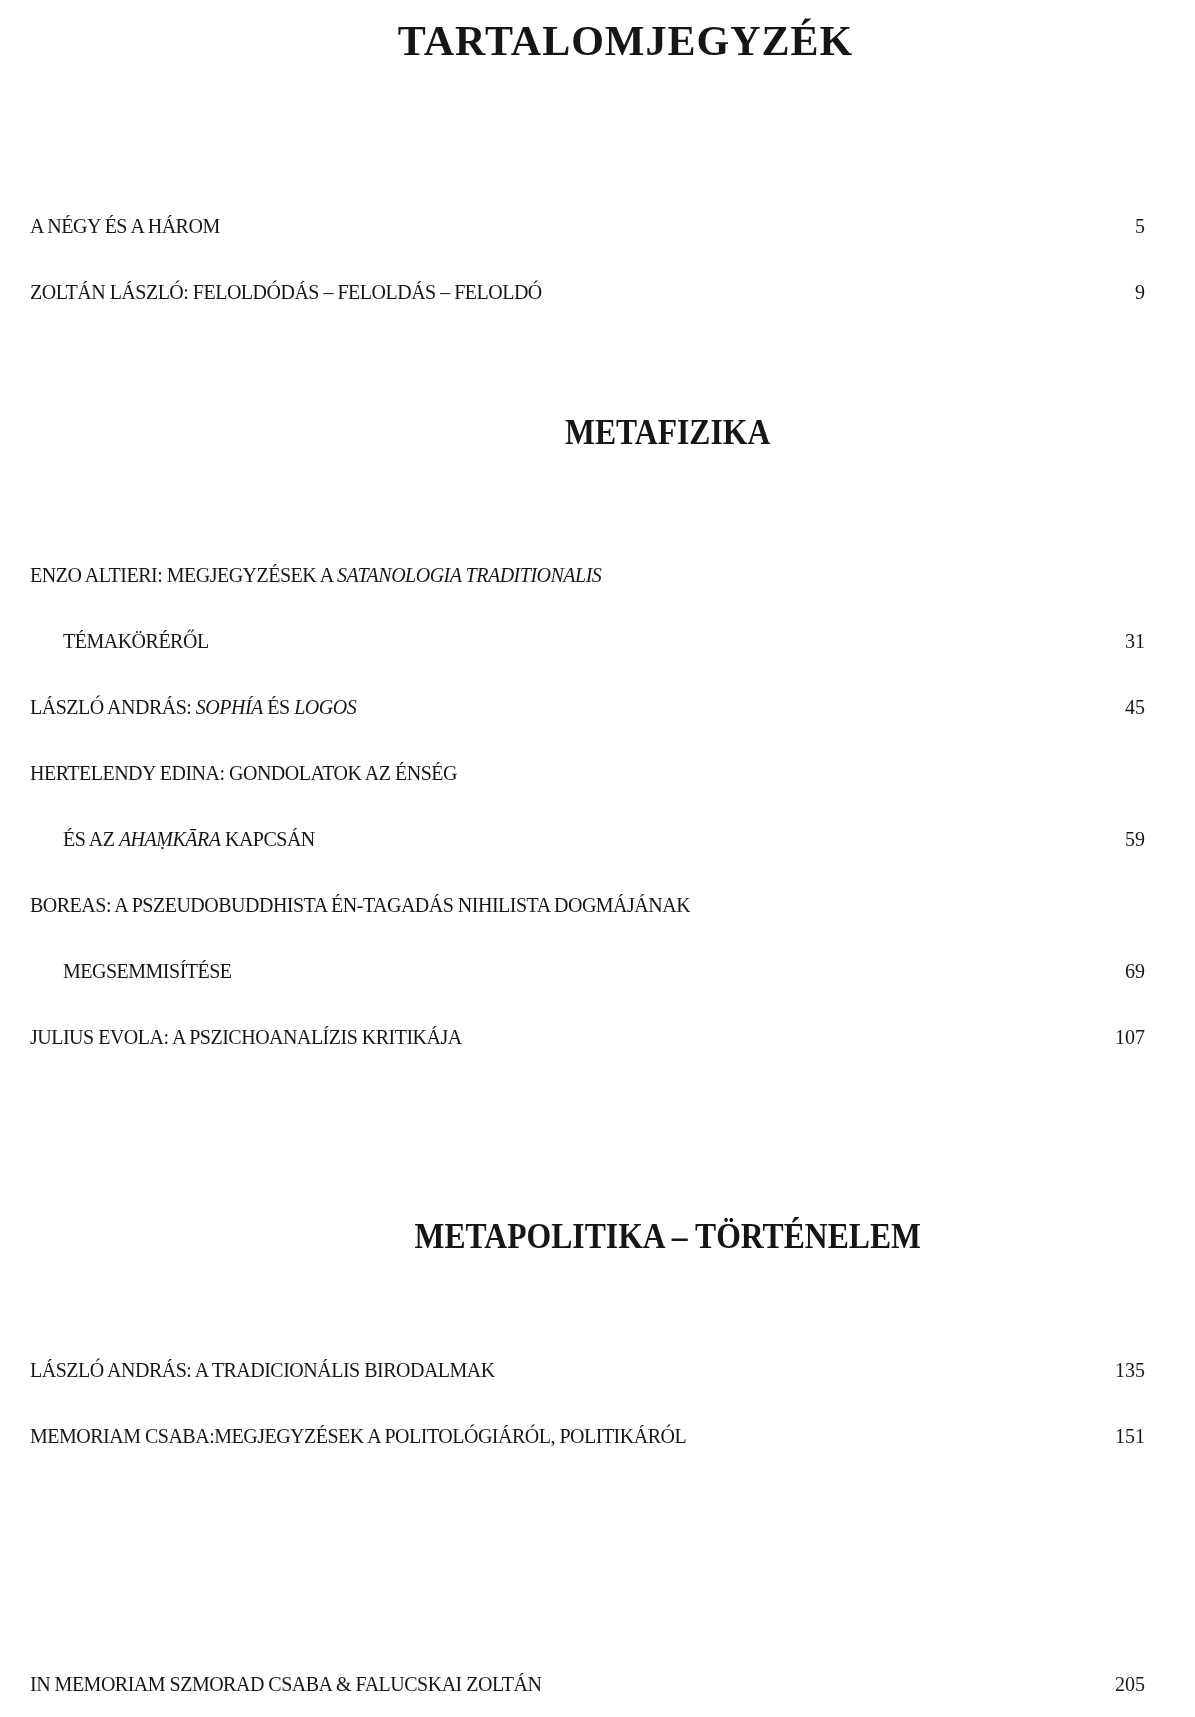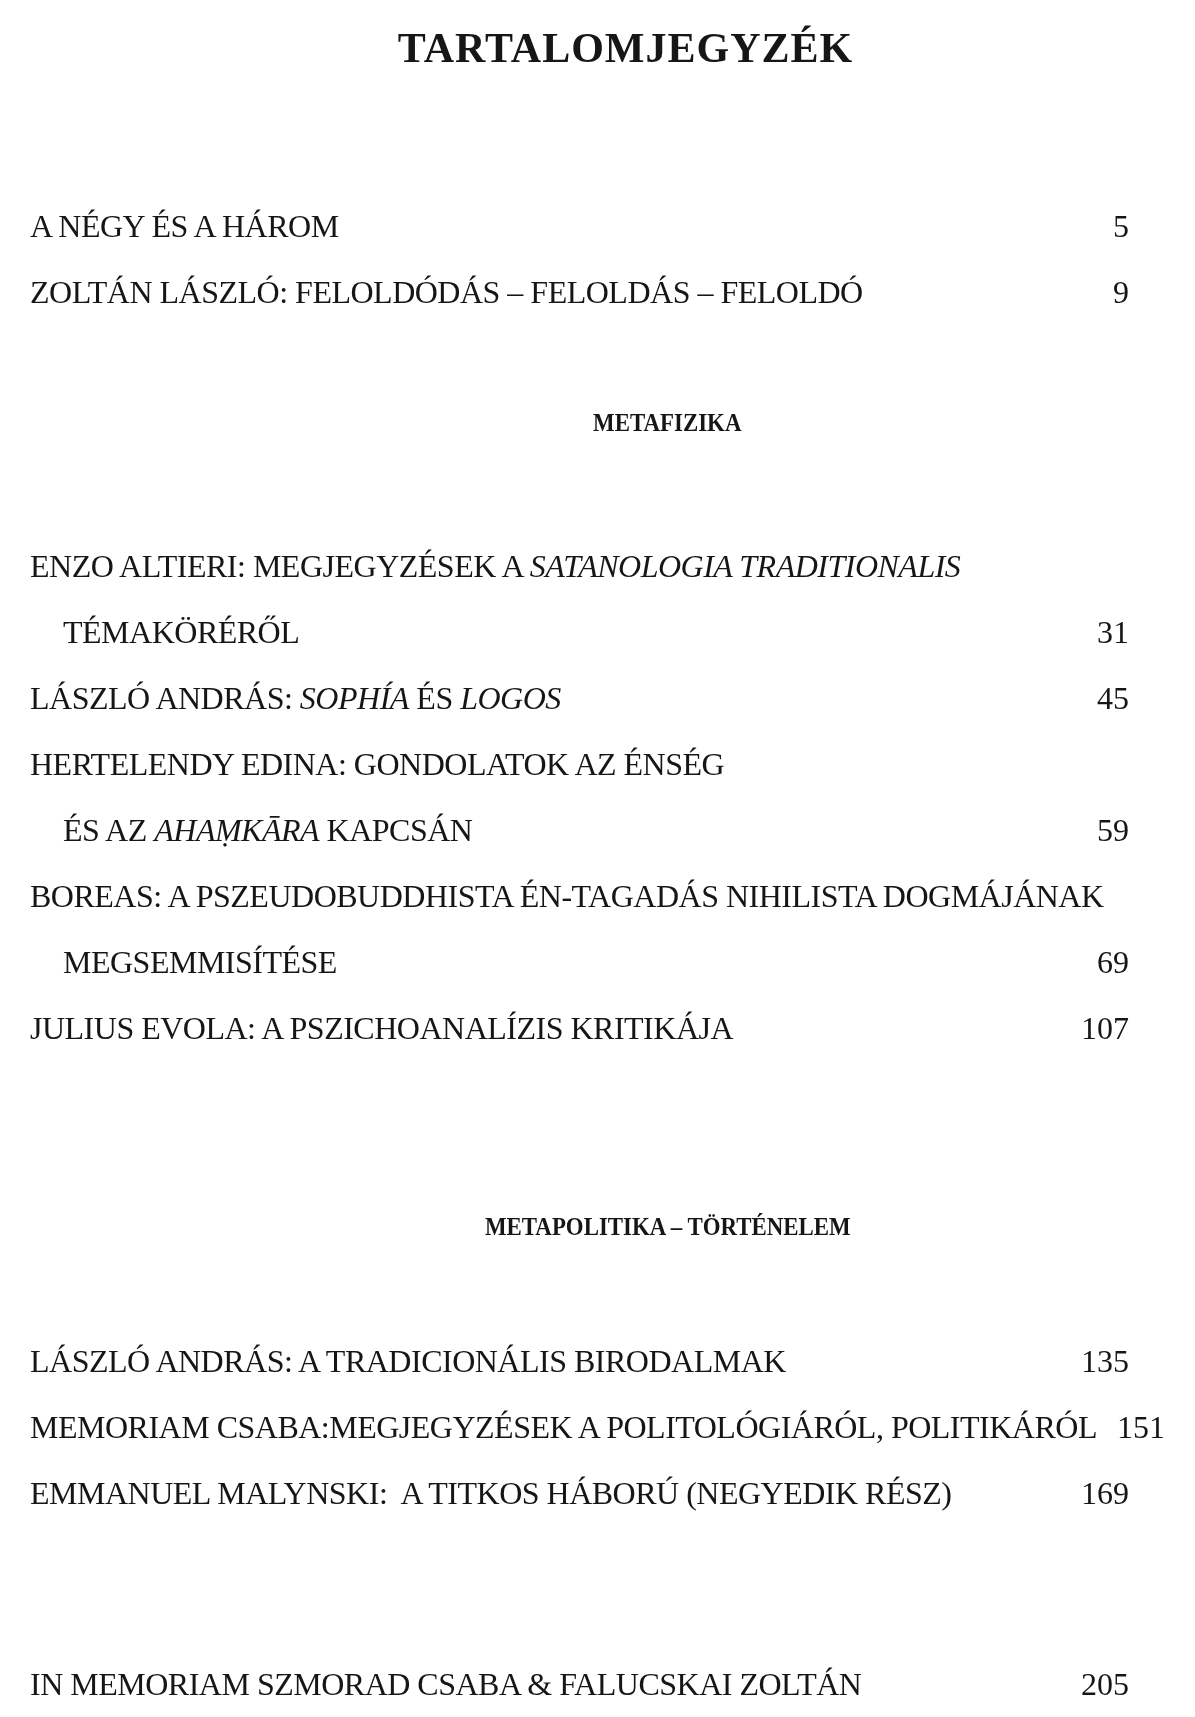--- a/index.html
+++ b/index.html
@@ -15,21 +15,21 @@
     position: relative;
     overflow: hidden;
   }
 
   
   .page-title {
     position: absolute;
     top: 12px;
     left: 0;
     right: 0;
-    margin: 11px;
+    margin: 4px;
     padding-left: 56px; 
     text-align: center;
     font-size: 42px;
     line-height: 50px;
     font-weight: bold;
     letter-spacing: 1px;
     white-space: pre;
   }
 
   
@@ -37,44 +37,44 @@
     position: absolute;
     left: 0;
     right: 0;
   }
   .sec-0 { top: 193px; }
   .sec-1 { top: 394px; }
   .sec-2 { top: 1198px; }
   .sec-3 { top: 1651px; }
 
   .section-heading {
-    margin: 4px;
+    margin: 13px;
     padding-left: 140px;
     text-align: center;
-    font-size: 26px;
+    font-size: 36px;
     line-height: 50px;
     font-weight: bold;
     white-space: pre;
   }
   .section-heading .squeeze {
     display: inline-block;
     transform: scaleX(0.88);
     transform-origin: center center;
   }
   .sec-1 .section-heading { margin-bottom: 85px; }
   .sec-2 .section-heading { margin-bottom: 76px; }
 
   .toc-row {
     display: flex;
     justify-content: space-between;
     align-items: baseline;
     height: 66px;
     padding-left: 30px;
-    padding-right: 66px;
-    font-size: 32px;
+    padding-right: 50px;
+    font-size: 20px;
     line-height: 66px;
     letter-spacing: -0.5px;
   }
   .toc-row.indent {
     padding-left: 63px;
     text-align: right;
   }
   .row-label {
     white-space: pre; 
     flex: 0 1 auto;
@@ -144,24 +144,20 @@
     <section class="toc-section sec-2">
       <h2 class="section-heading"><span class="squeeze">METAPOLITIKA – TÖRTÉNELEM</span></h2>
       <div class="toc-row">
         <span class="row-label"><span>LÁSZLÓ ANDRÁS: A TRADICIONÁLIS BIRODALMAK</span></span>
         <span class="row-page">135</span>
       </div>
       <div class="toc-row">
         <span class="row-label"><span>MEMORIAM CSABA:MEGJEGYZÉSEK A POLITOLÓGIÁRÓL, POLITIKÁRÓL</span></span>
         <span class="row-page">151</span>
       </div>
-      <div class="toc-row">
-        <span class="row-label"><span>EMMANUEL MALYNSKI:  A TITKOS HÁBORÚ (NEGYEDIK RÉSZ)</span></span>
-        <span class="row-page">169</span>
-      </div>
     </section>
     <section class="toc-section sec-3">
       <div class="toc-row">
         <span class="row-label"><span>IN MEMORIAM SZMORAD CSABA &amp; FALUCSKAI ZOLTÁN</span></span>
         <span class="row-page">205</span>
       </div>
     </section>
   </div>
 
 </body></html>

